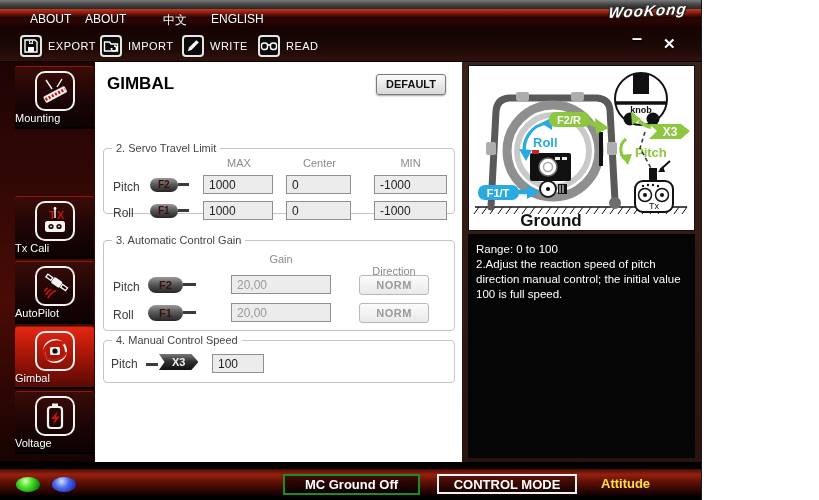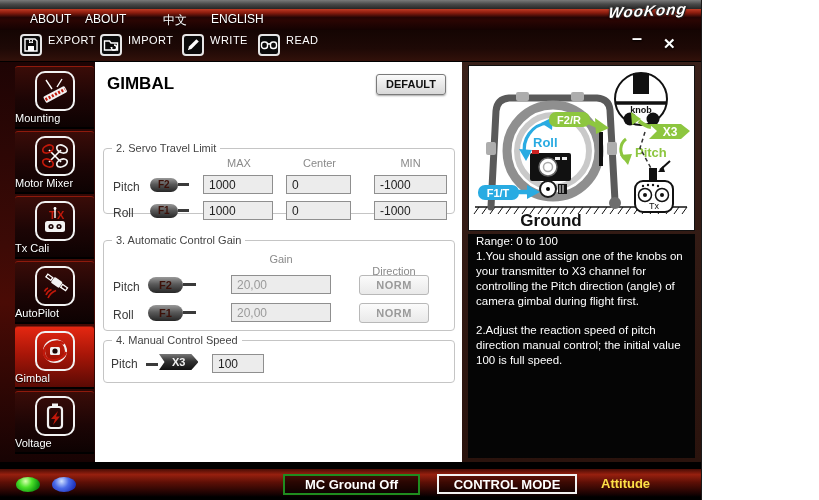--- a/index.html
+++ b/index.html
@@ -15,21 +15,21 @@
 
   
   .menubar { position:absolute; left:0; top:9px; width:701px; height:21px;
     background:linear-gradient(180deg,#c03a24 0%,#8a1c0e 18%,#43090418 40%,#2a0503 55%,#140202 100%);
     background-color:#200404; }
   .menu-item { position:absolute; top:3px; color:#fff; font-size:12px; cursor:default; text-shadow:0 1px 1px #000; }
 
   
   .toolbar { position:absolute; left:0; top:30px; width:701px; height:32px;
     background:linear-gradient(180deg,#140503 0%,#1e0906 60%,#32110a 100%); border-bottom:1px solid #000; }
-  .tool-btn { position:absolute; top:4px; height:24px; display:flex; align-items:flex-start; gap:6px; color:#fff; cursor:pointer; }
+  .tool-btn { position:absolute; top:4px; height:24px; display:flex; align-items:center; gap:6px; color:#fff; cursor:pointer; }
   .tool-ico { width:22px; height:22px; border:2px solid #e6e6e6; border-radius:4px; background:#0b0b0b;
     display:flex; align-items:center; justify-content:center; }
   .tool-label { font-size:11px; letter-spacing:.5px; }
   .win-btn { position:absolute; top:1px; color:#fff; font-weight:bold; cursor:pointer; text-shadow:0 1px 2px #000; }
 
   
   .sidebar { position:absolute; left:0; top:62px; width:95px; height:400px;
     background:linear-gradient(180deg,#1e0404 0%,#3c0a06 45%,#4a0b05 60%,#170303 100%); }
   .side-item { position:absolute; left:15px; width:79px; height:63px; cursor:pointer;
     background:linear-gradient(180deg,#3a0c08 0%,#1c0505 55%,#0d0202 100%);
@@ -69,21 +69,21 @@
   .radio-label { position:absolute; font-size:12px; color:#111; }
   .norm-btn { position:absolute; width:70px; height:20px; border:1px solid #b8b8b8; border-radius:3px;
     background:linear-gradient(180deg,#fbfbfb,#e9e9e9); color:#9a9a9a; font-size:11px; font-weight:bold;
     text-align:center; line-height:18px; letter-spacing:.5px; cursor:pointer; }
 
   
   .rightpanel { position:absolute; left:462px; top:62px; width:239px; height:400px;
     background:linear-gradient(180deg,#3a211a,#2a130d); }
   .diagram-box { position:absolute; left:6px; top:3px; width:227px; height:166px; background:#fff; border:1px solid #111; }
   .help-box { position:absolute; left:6px; top:172px; width:227px; height:224px; background:#050505;
-    color:#fff; font-size:11.5px; line-height:1.3; padding:0 8px; }
+    color:#fff; font-size:11.5px; line-height:1.3; padding:8px 8px; }
   .help-box .para { margin-bottom:14px; }
 
   
   .statusbar { position:absolute; left:0; top:462px; width:701px; height:38px; background:#000; }
   .statusbar .bar { position:absolute; left:0; top:7px; width:701px; height:28px;
     background:linear-gradient(180deg,#4a0c05 0%,#97200f 20%,#5c0f06 48%,#160202 90%,#000 100%); }
   .led { position:absolute; top:15px; width:24px; height:15px; border-radius:50%; }
   .led.green { background:radial-gradient(circle at 40% 28%, #d8ffb0 0%, #4ce22a 35%, #0d9110 75%, #064d08 100%); }
   .led.blue  { background:radial-gradient(circle at 40% 28%, #cfe0ff 0%, #4a6ae8 40%, #1b2fb8 80%, #0a1560 100%); }
   .status-box { position:absolute; color:#fff; font-weight:bold; font-size:13px; text-align:center; }
@@ -160,33 +160,20 @@
         <svg width="30" height="30" viewBox="0 0 30 30">
             <line x1="6" y1="4" x2="12" y2="13" stroke="#fff" stroke-width="1.4"></line>
             <line x1="22" y1="3" x2="17" y2="11" stroke="#fff" stroke-width="1.4"></line>
             <g transform="rotate(-28 15 18)">
               <rect x="3" y="15" width="24" height="7" rx="1.5" fill="#f2f2f2"></rect>
               <line x1="4" y1="18.5" x2="26" y2="18.5" stroke="#c0180a" stroke-width="3" stroke-dasharray="2 1.6"></line>
             </g>
           </svg>
       </div>
       <div class="side-label">Mounting</div>
-    </div>
-    <div class="side-item" style="top:69px">
-      <div class="side-ico">
-        <svg width="30" height="30" viewBox="0 0 30 30">
-            <line x1="9" y1="9" x2="21" y2="21" stroke="#fff" stroke-width="1.6"></line>
-            <line x1="21" y1="9" x2="9" y2="21" stroke="#fff" stroke-width="1.6"></line>
-            <ellipse cx="8" cy="8" rx="5.5" ry="3.6" transform="rotate(-25 8 8)" fill="none" stroke="#c0180a" stroke-width="1.8"></ellipse>
-            <ellipse cx="22" cy="8" rx="5.5" ry="3.6" transform="rotate(25 22 8)" fill="none" stroke="#f2f2f2" stroke-width="1.8"></ellipse>
-            <ellipse cx="8" cy="22" rx="5.5" ry="3.6" transform="rotate(25 8 22)" fill="none" stroke="#c0180a" stroke-width="1.8"></ellipse>
-            <ellipse cx="22" cy="22" rx="5.5" ry="3.6" transform="rotate(-25 22 22)" fill="none" stroke="#f2f2f2" stroke-width="1.8"></ellipse>
-          </svg>
-      </div>
-      <div class="side-label">Motor Mixer</div>
     </div>
     <div class="side-item" style="top:134px">
       <div class="side-ico">
         <svg width="30" height="30" viewBox="0 0 30 30">
             <text x="9" y="13" font-size="11" font-weight="bold" fill="#c0180a">T</text>
             <text x="17" y="13" font-size="11" font-weight="bold" fill="#c0180a">X</text>
             <line x1="15" y1="2" x2="15" y2="12" stroke="#fff" stroke-width="1.4"></line>
             <circle cx="15" cy="2.5" r="1.4" fill="#fff"></circle>
             <rect x="5" y="15" width="20" height="11" rx="2.5" fill="#f2f2f2"></rect>
             <circle cx="11" cy="20.5" r="2.6" fill="#1a0404"></circle>
@@ -390,21 +377,20 @@
             <circle cx="176" cy="129" r="2" fill="#111"></circle>
           <circle cx="193" cy="129" r="6.5" fill="#fff" stroke="#111" stroke-width="1.5"></circle>
             <circle cx="193" cy="129" r="2" fill="#111"></circle>
           <text x="185" y="143" font-size="9" fill="#111" text-anchor="middle">Tx</text>
         </g>
       </svg>
     </div>
 
     <div class="help-box">
       <div>Range: 0 to 100</div>
-      <div class="para">1.You should assign one of the knobs on your transmitter to X3 channel for controlling the Pitch direction (angle) of camera gimbal during flight first.</div>
       <div>2.Adjust the reaction speed of pitch direction manual control; the initial value 100 is full speed.</div>
     </div>
   </div>
 
   <div class="statusbar">
     <div class="bar"></div>
     <span class="led green" style="left:16px"></span>
     <span class="led blue" style="left:52px"></span>
     <div class="status-box mc-box">MC Ground Off</div>
     <div class="status-box cm-box">CONTROL MODE</div>

